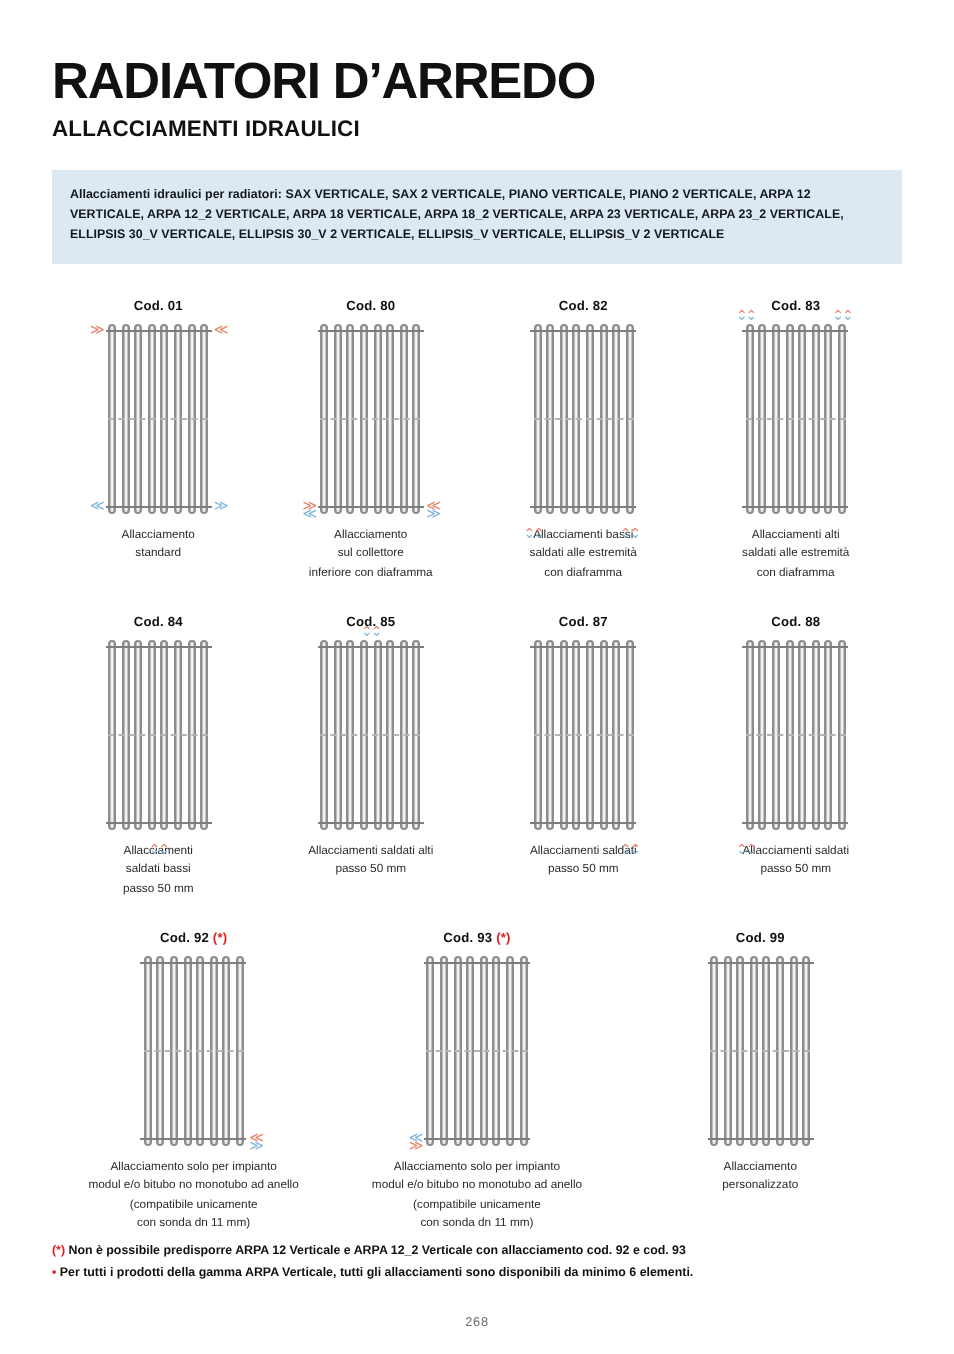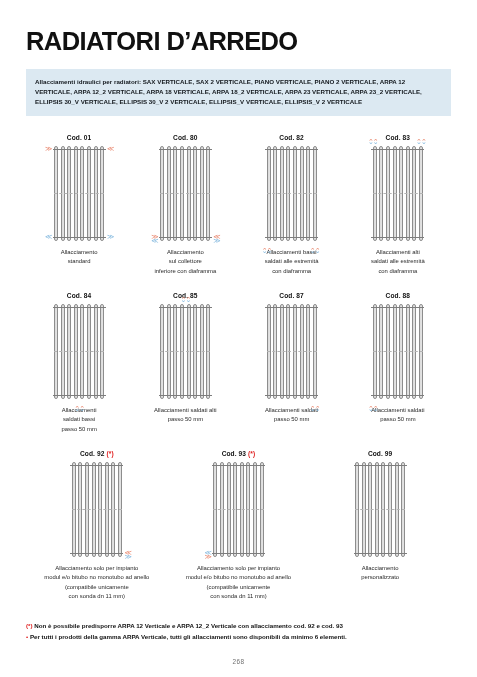--- a/index.html
+++ b/index.html
@@ -180,20 +180,21 @@
     color: #6f6f6f;
     letter-spacing: 0.4px;
   }
 </style>
 </head>
 <body>
 
 <div class="page">
 
   <h1 class="title">RADIATORI D’ARREDO</h1>
+  <h2 class="subtitle">ALLACCIAMENTI IDRAULICI</h2>
 
   <div class="bluebox">
     <p>Allacciamenti idraulici per radiatori: SAX VERTICALE, SAX 2 VERTICALE, PIANO VERTICALE, PIANO 2 VERTICALE, ARPA 12 VERTICALE, ARPA 12_2 VERTICALE, ARPA 18 VERTICALE, ARPA 18_2 VERTICALE, ARPA 23 VERTICALE, ARPA 23_2 VERTICALE, ELLIPSIS 30_V VERTICALE, ELLIPSIS 30_V 2 VERTICALE, ELLIPSIS_V VERTICALE, ELLIPSIS_V 2 VERTICALE</p>
   </div>
 
   <div class="grid" id="grid">
       <div class="row row-4" style="margin-top: 18px;">
         <div class="cell">
           <div class="code">Cod. 01</div>
           <div class="diagram">

